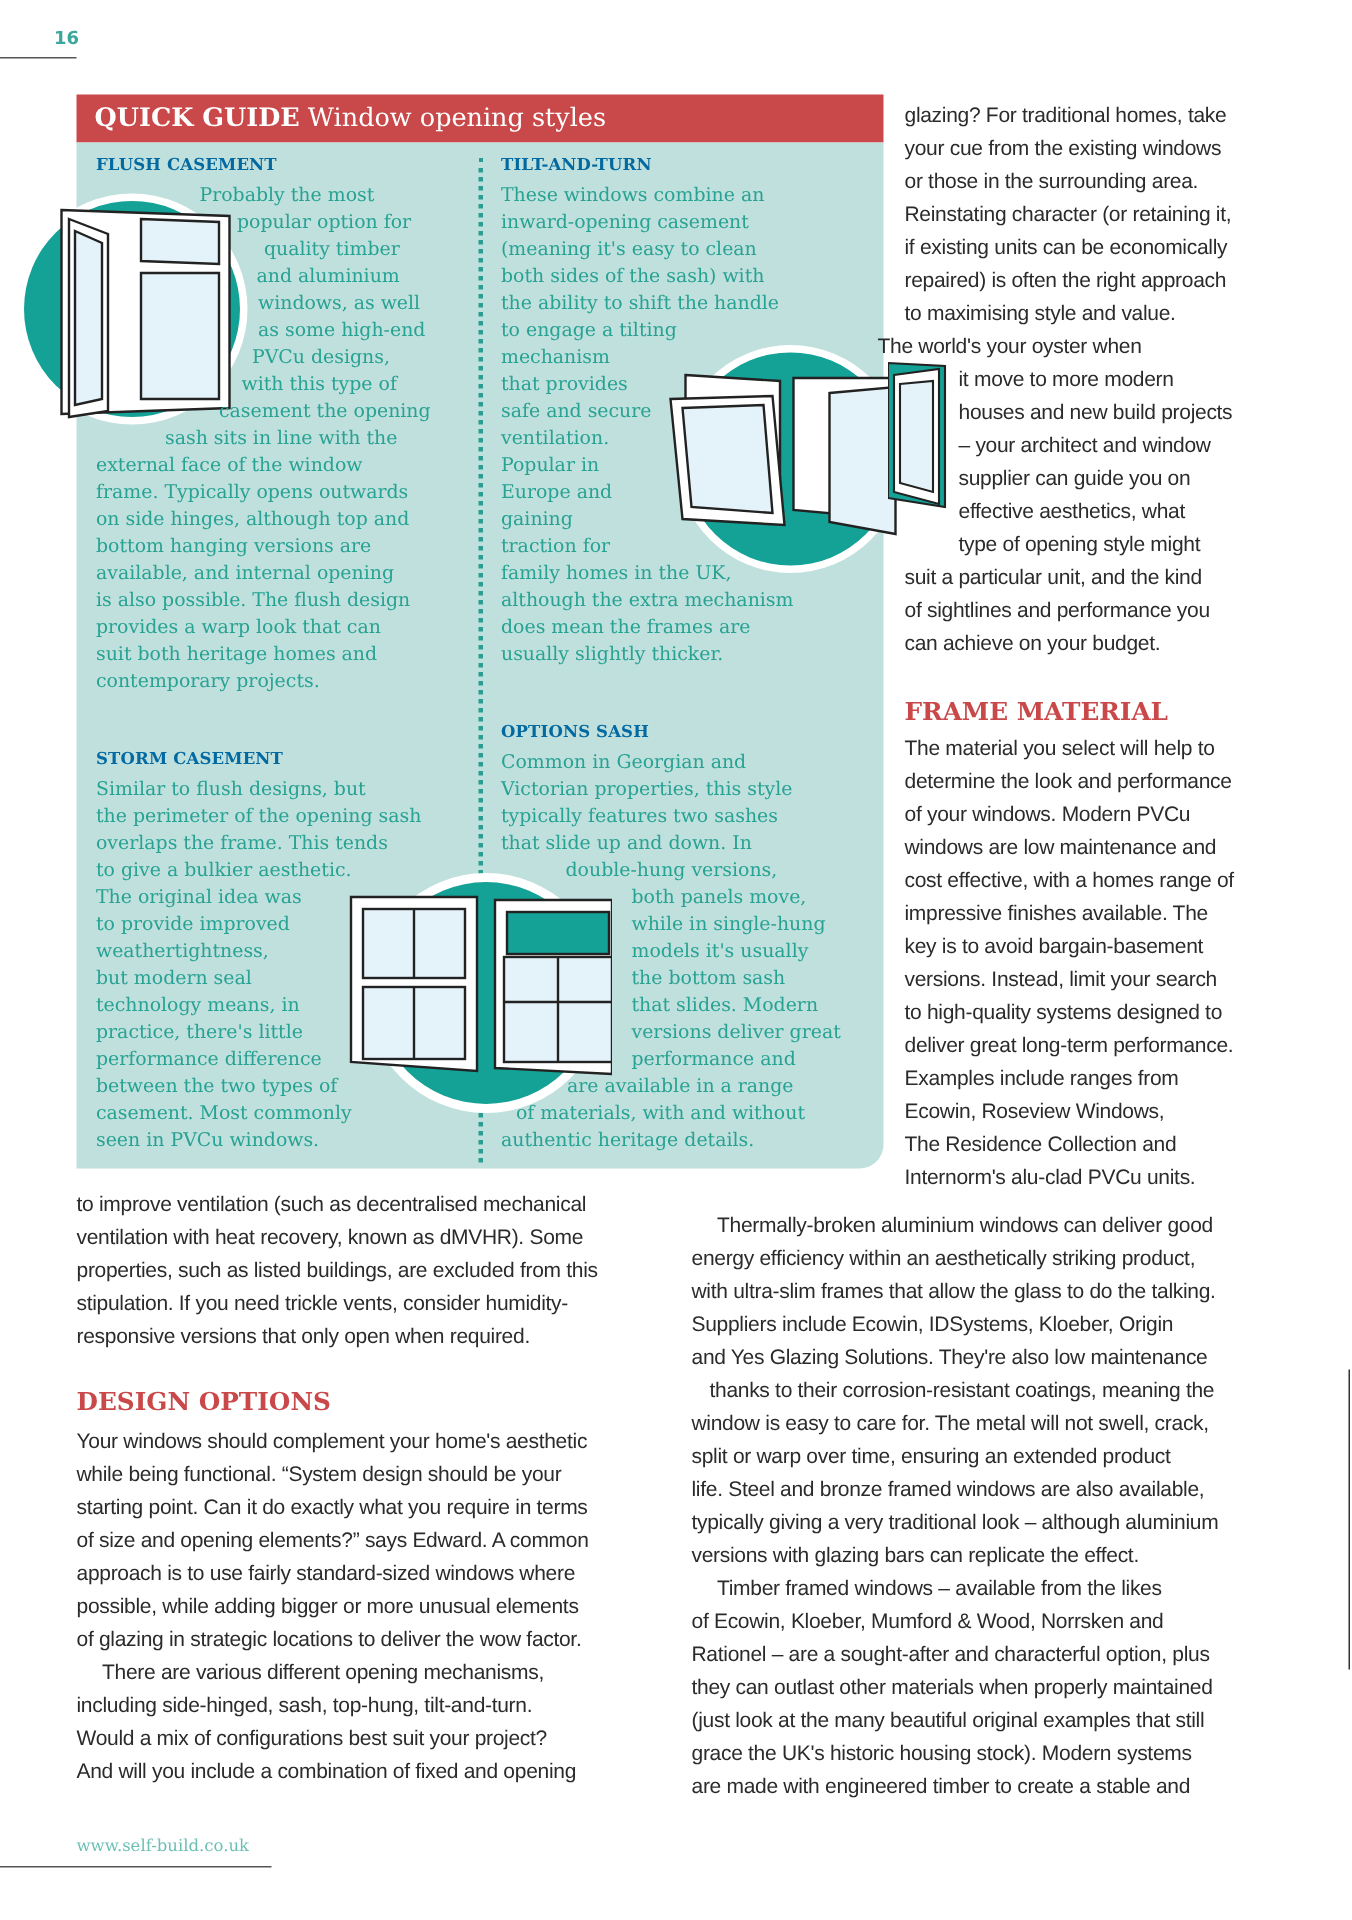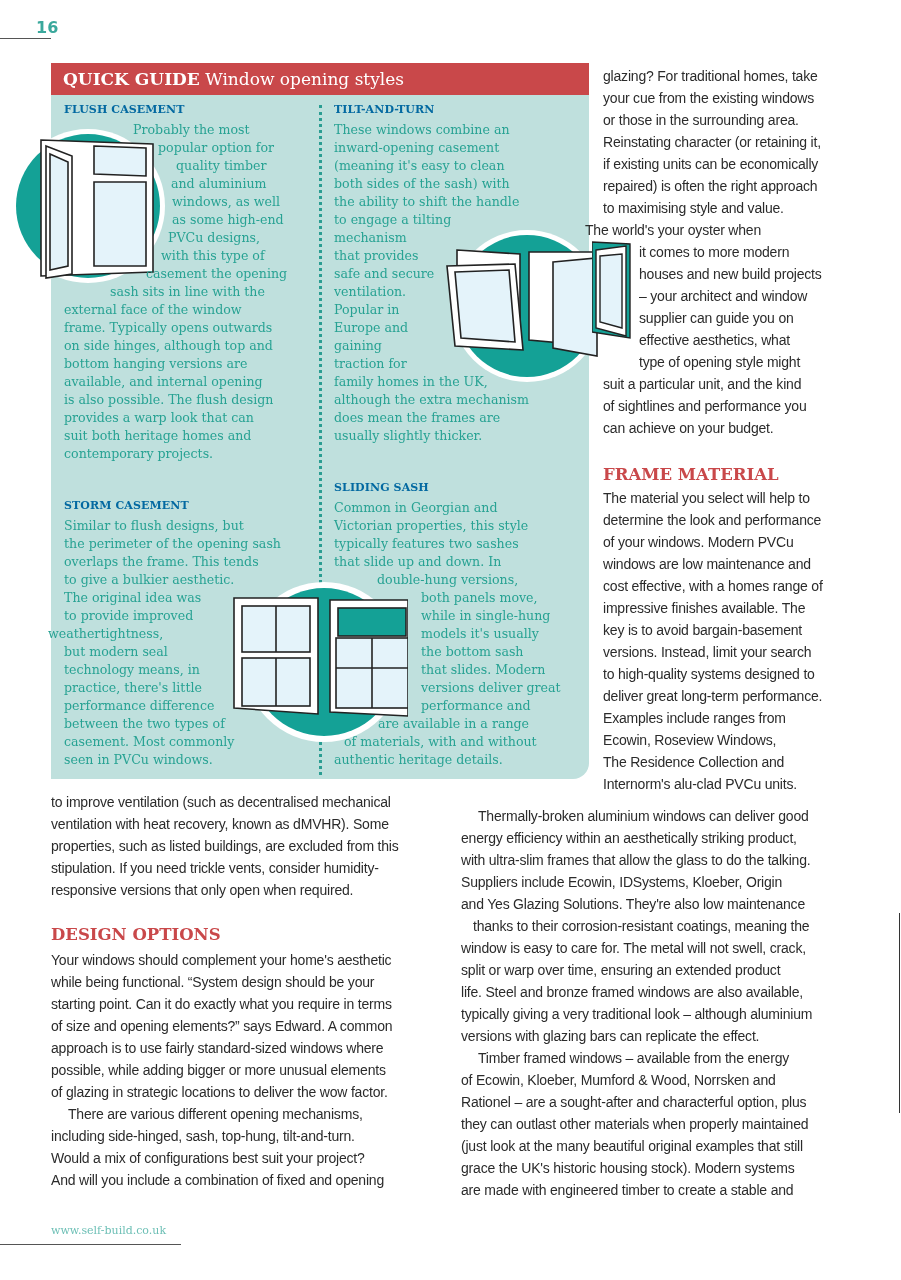--- a/index.html
+++ b/index.html
@@ -4,21 +4,21 @@
 <style>
   html, body { margin: 0; padding: 0; }
   body {
     width: 901px; height: 1280px; position: relative; overflow: hidden;
     background: #ffffff;
     font-family: "Liberation Sans", sans-serif;
   }
   .page-num {
     position: absolute; left: 36px; top: 18px;
     font-family: "DejaVu Sans", sans-serif; font-weight: bold;
-    font-size: 16px; color: #3aa89c;
+    font-size: 12px; color: #3aa89c;
   }
   .top-rule { position: absolute; left: 0; top: 38px; width: 51px; height: 1px; background: #555; }
 
   
   .qg-header {
     position: absolute; left: 51px; top: 63px; width: 538px; height: 32px;
     background: #c9484a; color: #fff;
     font-family: "DejaVu Serif", serif; font-size: 17px;
     line-height: 32px; padding-left: 12px; box-sizing: border-box;
     white-space: nowrap;
@@ -152,30 +152,30 @@
 <div class="ql" style="left:334px;top:410px">does mean the frames are</div>
 <div class="ql" style="left:334px;top:428px">usually slightly thicker.</div>
 
 <div class="qg-h" style="left:64px;top:499px">STORM CASEMENT</div>
 <div class="ql" style="left:64px;top:518px">Similar to flush designs, but</div>
 <div class="ql" style="left:64px;top:536px">the perimeter of the opening sash</div>
 <div class="ql" style="left:64px;top:554px">overlaps the frame. This tends</div>
 <div class="ql" style="left:64px;top:572px">to give a bulkier aesthetic.</div>
 <div class="ql" style="left:64px;top:590px">The original idea was</div>
 <div class="ql" style="left:64px;top:608px">to provide improved</div>
-<div class="ql" style="left:48px;top:626px">weathertightness,</div>
+<div class="ql" style="left:64px;top:626px">weathertightness,</div>
 <div class="ql" style="left:64px;top:644px">but modern seal</div>
 <div class="ql" style="left:64px;top:662px">technology means, in</div>
 <div class="ql" style="left:64px;top:680px">practice, there's little</div>
 <div class="ql" style="left:64px;top:698px">performance difference</div>
 <div class="ql" style="left:64px;top:716px">between the two types of</div>
 <div class="ql" style="left:64px;top:734px">casement. Most commonly</div>
 <div class="ql" style="left:64px;top:752px">seen in PVCu windows.</div>
 
-<div class="qg-h" style="left:334px;top:481px">SLIDING SASH</div>
+<div class="qg-h" style="left:334px;top:481px">OPTIONS SASH</div>
 <div class="ql" style="left:334px;top:500px">Common in Georgian and</div>
 <div class="ql" style="left:334px;top:518px">Victorian properties, this style</div>
 <div class="ql" style="left:334px;top:536px">typically features two sashes</div>
 <div class="ql" style="left:334px;top:554px">that slide up and down. In</div>
 <div class="ql" style="left:377px;top:572px">double-hung versions,</div>
 <div class="ql" style="left:421px;top:590px">both panels move,</div>
 <div class="ql" style="left:421px;top:608px">while in single-hung</div>
 <div class="ql" style="left:421px;top:626px">models it's usually</div>
 <div class="ql" style="left:421px;top:644px">the bottom sash</div>
 <div class="ql" style="left:421px;top:662px">that slides. Modern</div>
@@ -193,21 +193,21 @@
   </g>
 </svg>
 <div class="bl" style="left:603px;top:66px">glazing? For traditional homes, take</div>
 <div class="bl" style="left:603px;top:88px">your cue from the existing windows</div>
 <div class="bl" style="left:603px;top:110px">or those in the surrounding area.</div>
 <div class="bl" style="left:603px;top:132px">Reinstating character (or retaining it,</div>
 <div class="bl" style="left:603px;top:154px">if existing units can be economically</div>
 <div class="bl" style="left:603px;top:176px">repaired) is often the right approach</div>
 <div class="bl" style="left:603px;top:198px">to maximising style and value.</div>
 <div class="bl" style="left:585px;top:220px">The world's your oyster when</div>
-<div class="bl" style="left:639px;top:242px">it comes to more modern</div>
+<div class="bl" style="left:639px;top:242px">it move to more modern</div>
 <div class="bl" style="left:639px;top:264px">houses and new build projects</div>
 <div class="bl" style="left:639px;top:286px">– your architect and window</div>
 <div class="bl" style="left:639px;top:308px">supplier can guide you on</div>
 <div class="bl" style="left:639px;top:330px">effective aesthetics, what</div>
 <div class="bl" style="left:639px;top:352px">type of opening style might</div>
 <div class="bl" style="left:603px;top:374px">suit a particular unit, and the kind</div>
 <div class="bl" style="left:603px;top:396px">of sightlines and performance you</div>
 <div class="bl" style="left:603px;top:418px">can achieve on your budget.</div>
 
 <div class="sec-h" style="left:603px;top:465px">FRAME MATERIAL</div>
@@ -249,21 +249,21 @@
 <div class="bl" style="left:461px;top:828px">energy efficiency within an aesthetically striking product,</div>
 <div class="bl" style="left:461px;top:850px">with ultra-slim frames that allow the glass to do the talking.</div>
 <div class="bl" style="left:461px;top:872px">Suppliers include Ecowin, IDSystems, Kloeber, Origin</div>
 <div class="bl" style="left:461px;top:894px">and Yes Glazing Solutions. They're also low maintenance</div>
 <div class="bl" style="left:473px;top:916px">thanks to their corrosion-resistant coatings, meaning the</div>
 <div class="bl" style="left:461px;top:938px">window is easy to care for. The metal will not swell, crack,</div>
 <div class="bl" style="left:461px;top:960px">split or warp over time, ensuring an extended product</div>
 <div class="bl" style="left:461px;top:982px">life. Steel and bronze framed windows are also available,</div>
 <div class="bl" style="left:461px;top:1004px">typically giving a very traditional look – although aluminium</div>
 <div class="bl" style="left:461px;top:1026px">versions with glazing bars can replicate the effect.</div>
-<div class="bl" style="left:478px;top:1048px">Timber framed windows – available from the energy</div>
+<div class="bl" style="left:478px;top:1048px">Timber framed windows – available from the likes</div>
 <div class="bl" style="left:461px;top:1070px">of Ecowin, Kloeber, Mumford &amp; Wood, Norrsken and</div>
 <div class="bl" style="left:461px;top:1092px">Rationel – are a sought-after and characterful option, plus</div>
 <div class="bl" style="left:461px;top:1114px">they can outlast other materials when properly maintained</div>
 <div class="bl" style="left:461px;top:1136px">(just look at the many beautiful original examples that still</div>
 <div class="bl" style="left:461px;top:1158px">grace the UK's historic housing stock). Modern systems</div>
 <div class="bl" style="left:461px;top:1180px">are made with engineered timber to create a stable and</div>
 
 <div class="edge-line"></div>
 
 <div class="footer-url">www.self-build.co.uk</div>

